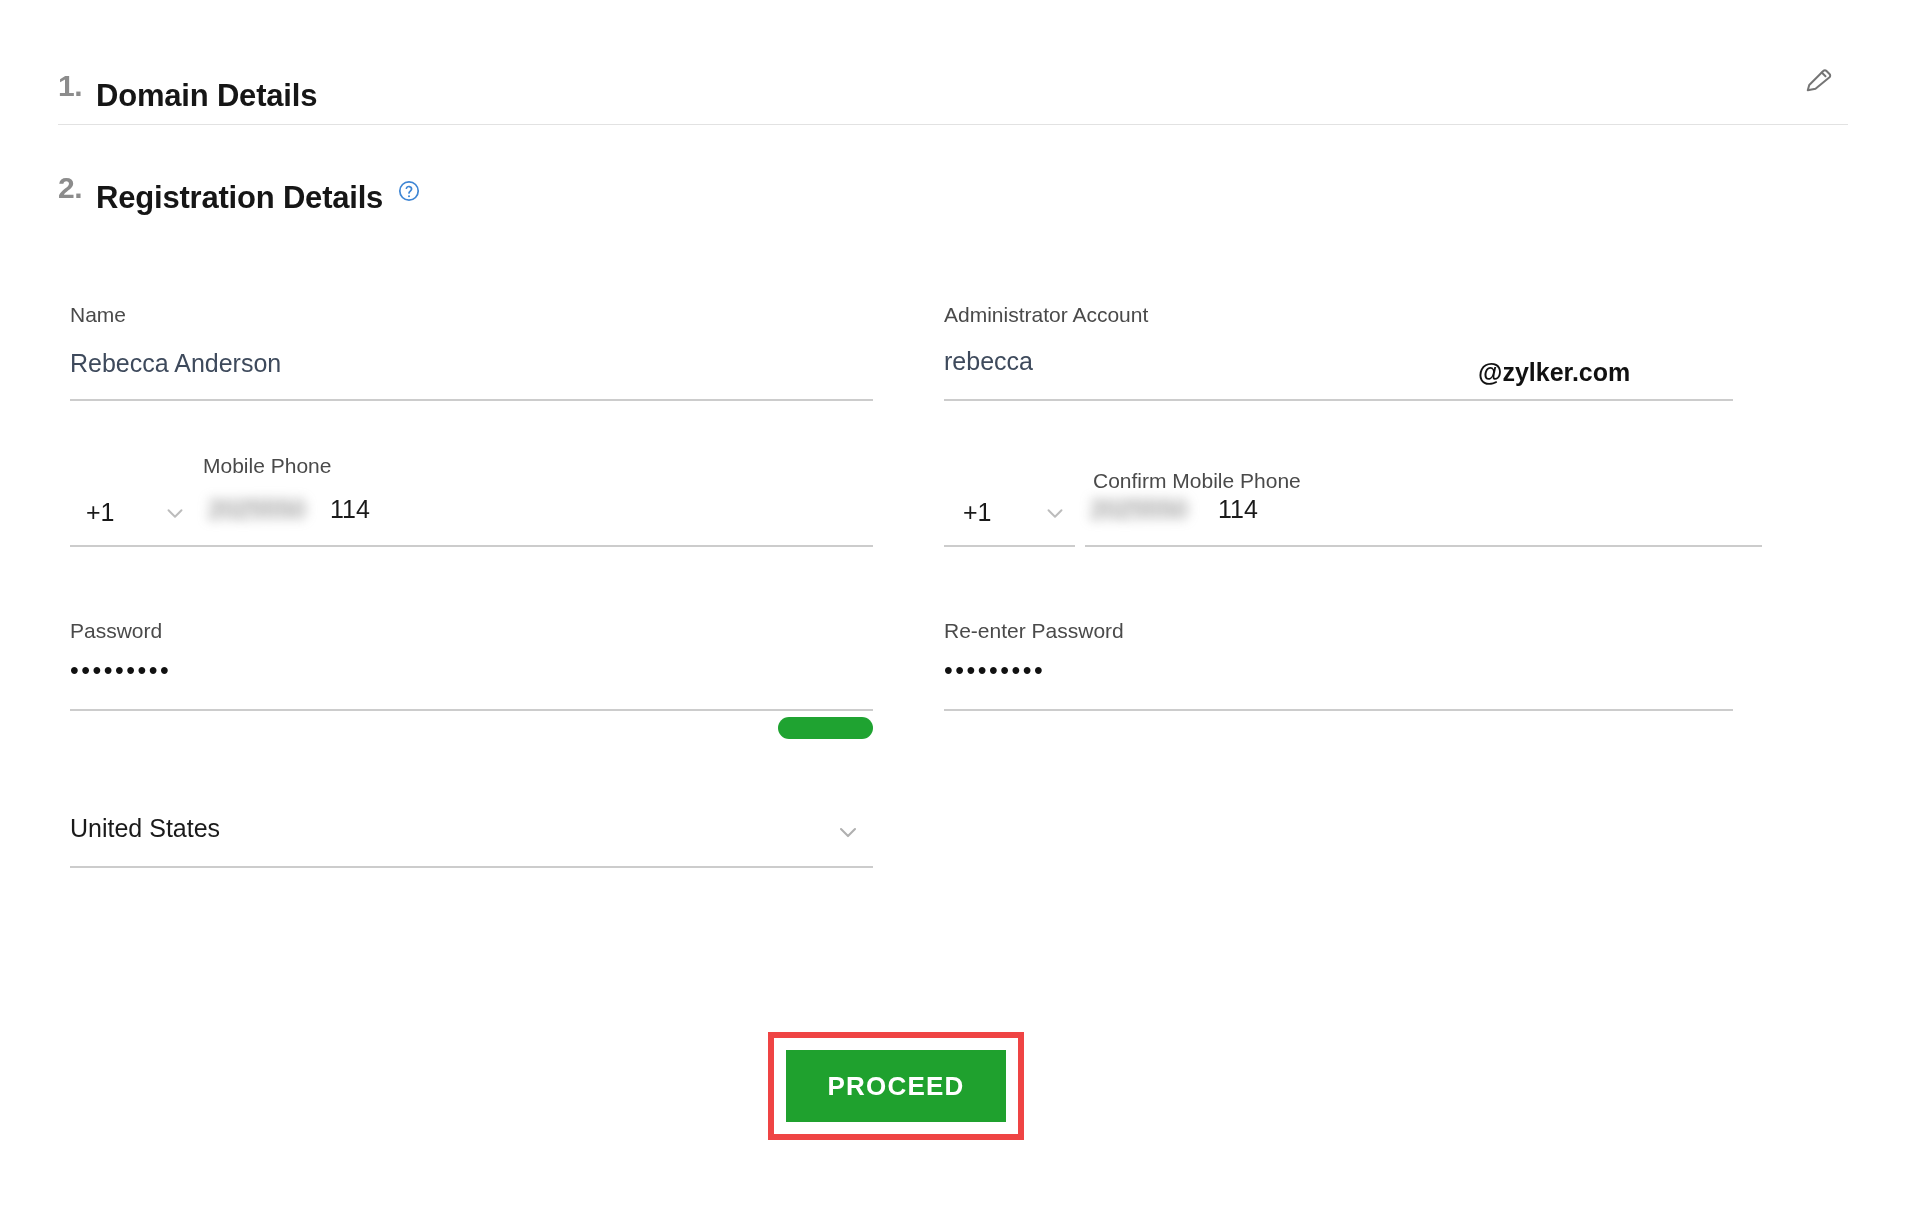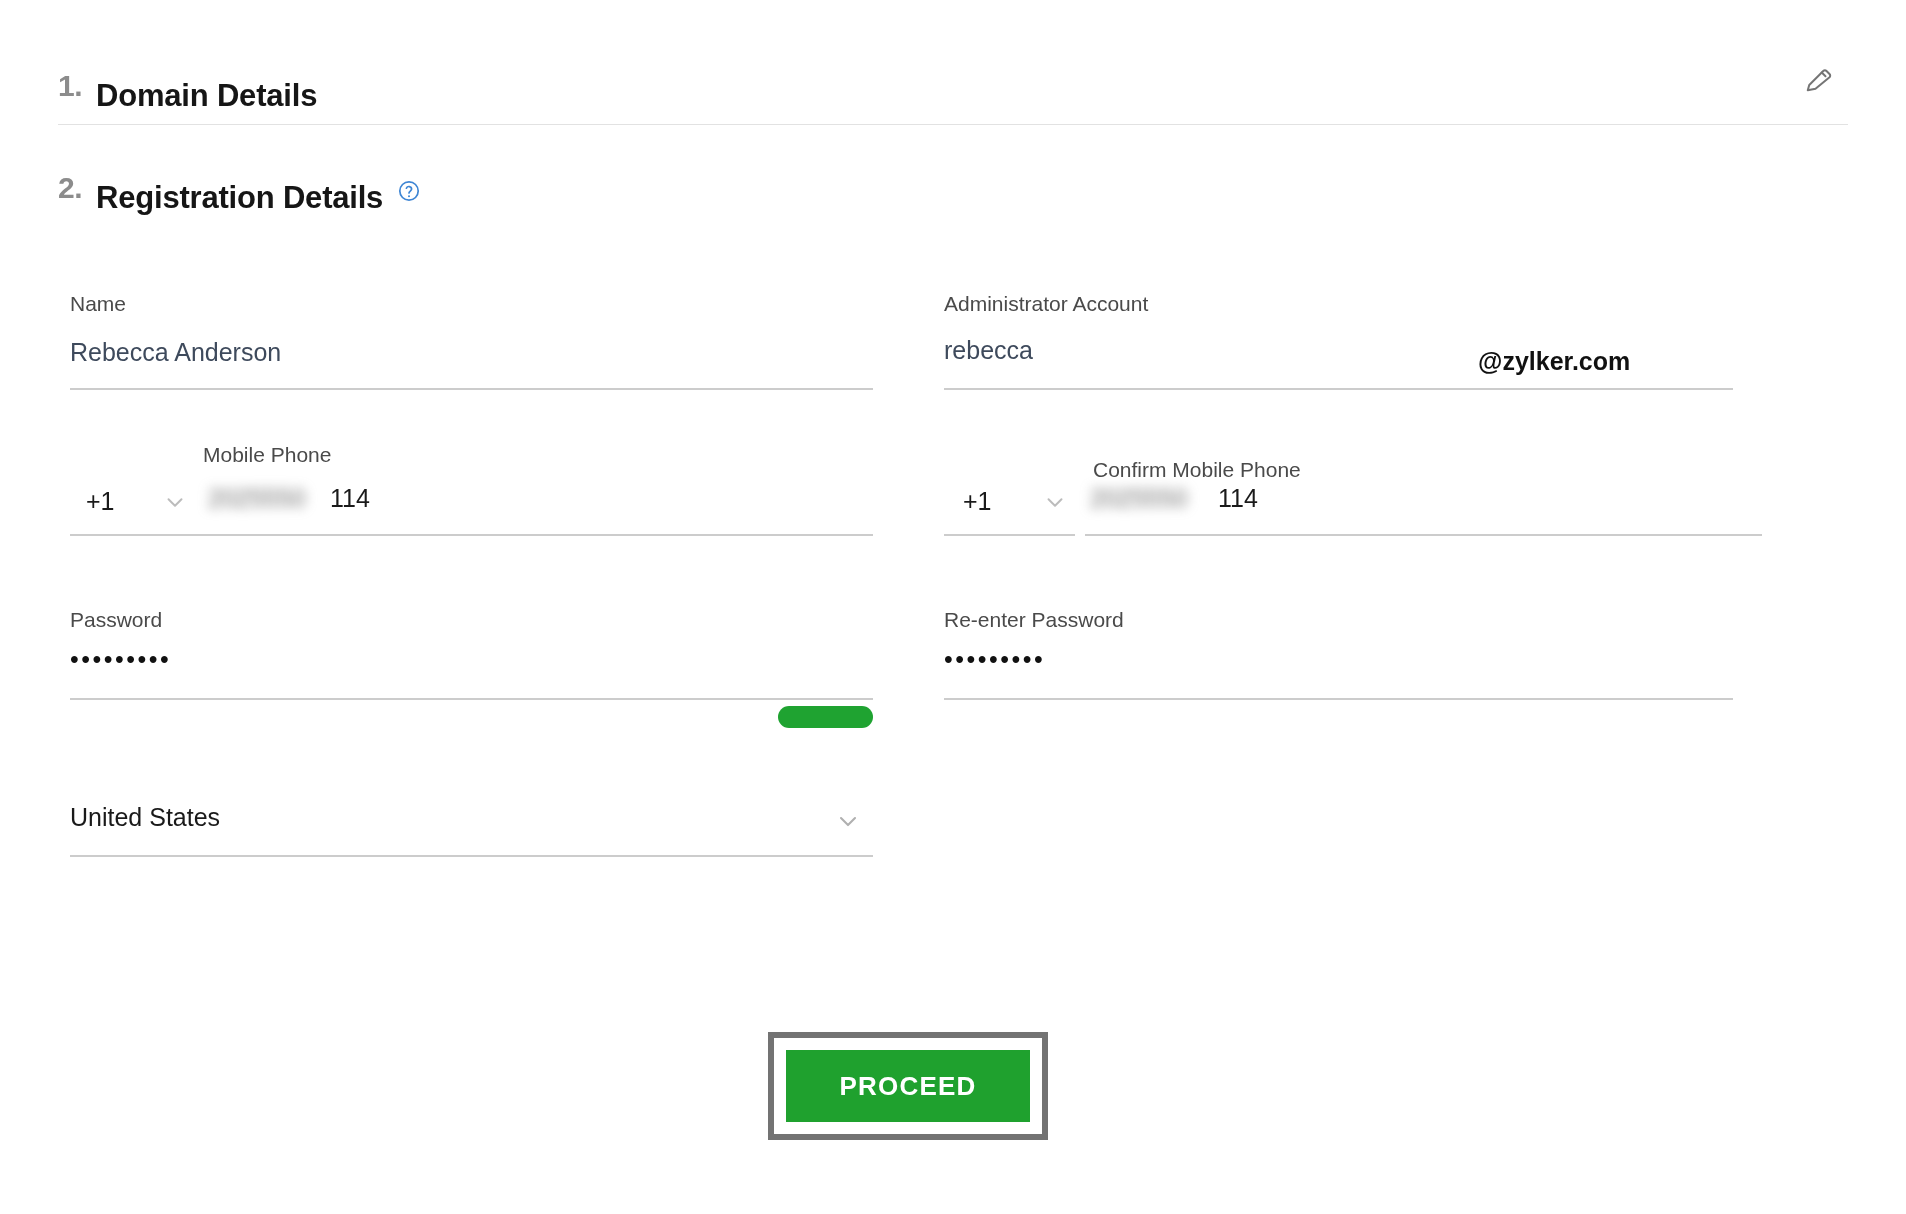--- a/index.html
+++ b/index.html
@@ -75,21 +75,21 @@
     display: inline-flex;
     align-items: center;
     margin-top: 6px;
     cursor: pointer;
   }
 
   
   .form {
     position: absolute;
     left: 0;
-    top: 0;
+    top: 11px;
     width: 1906px;
     height: 892px;
     padding-left: 48px;
   }
   .field-label {
     position: absolute;
     font-size: 21px;
     color: #4a4a4a;
     white-space: nowrap;
   }
@@ -170,23 +170,23 @@
     color: #ef4b3e;
     cursor: pointer;
     text-decoration: none;
   }
 
   
   .proceed-focus {
     position: absolute;
     left: 768px;
     top: 1032px;
-    width: 280px;
+    width: 256px;
     height: 108px;
-    border: 6px solid #737373;
+    border: 6px solid #ef4444;
     background: #ffffff;
     padding: 12px;
     cursor: pointer;
   }
   .proceed-btn {
     width: 100%;
     height: 100%;
     background: #1fa12e;
     border: none;
     color: #ffffff;

